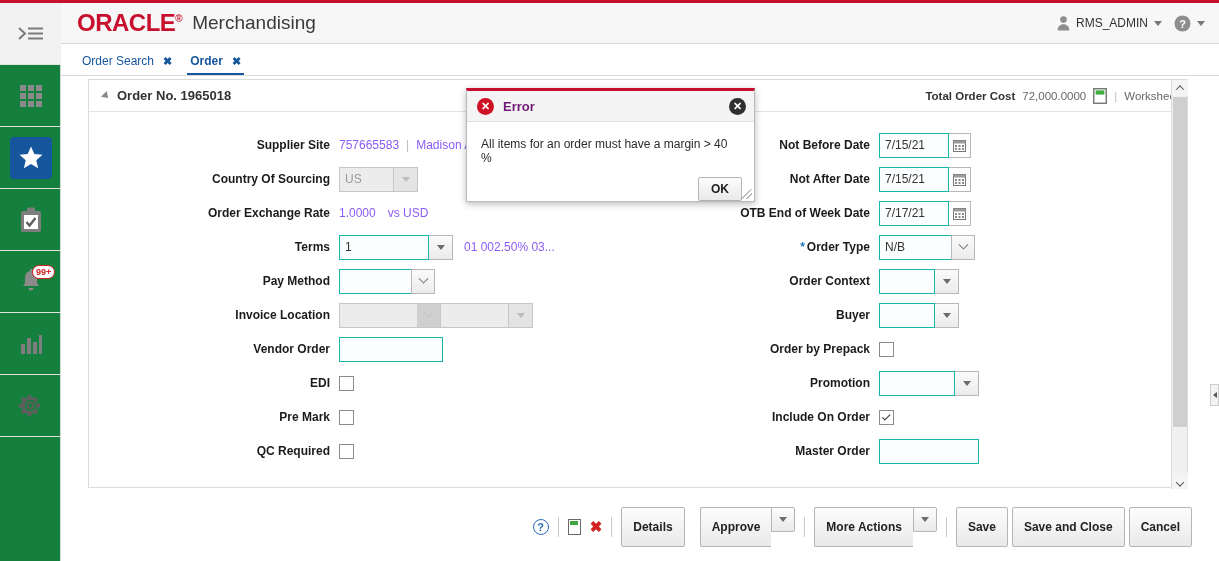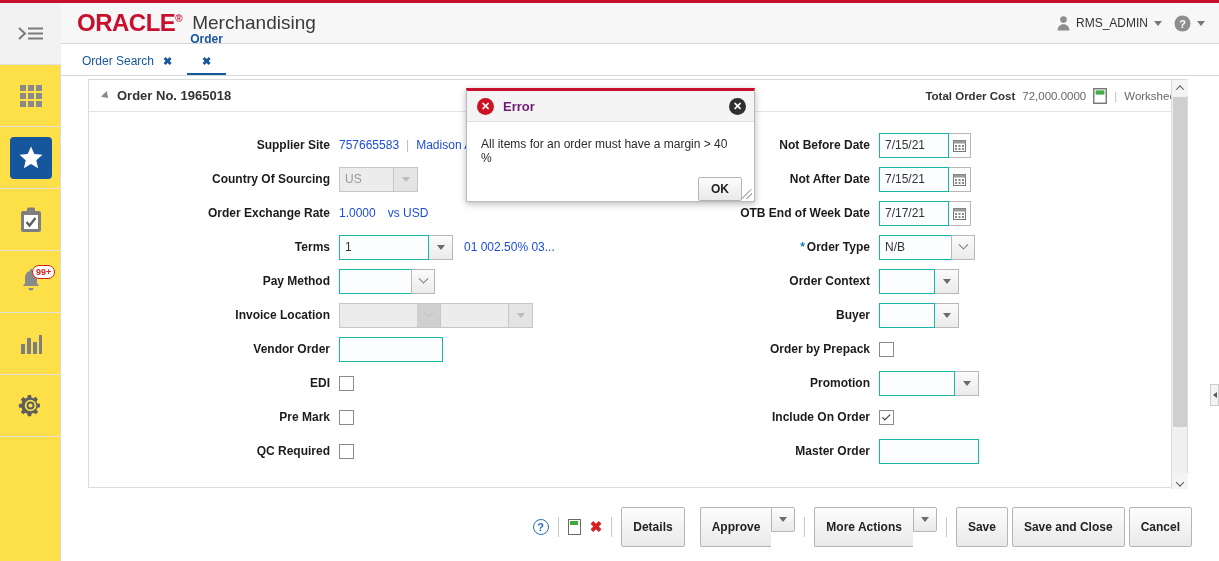--- a/index.html
+++ b/index.html
@@ -14,21 +14,21 @@
     position: relative;
   }
   
   .top-rule {
     position: absolute; top:0; left:0; width:1219px; height:3px;
     background:#c8102e;
   }
   
   .rail {
     position:absolute; top:3px; left:0; width:61px; height:558px;
-    background:#fde047;
+    background:#15803d;
     border-right:1px solid #d8d8d8;
   }
   .rail-item {
     height:62px; width:61px;
     display:flex; align-items:center; justify-content:center;
     border-bottom:1px solid #e2e2e2;
     position:relative;
     cursor:pointer;
   }
   .rail-item:first-child { background:#f2f2f2; }
@@ -79,21 +79,21 @@
     border-bottom:1px solid #d8d8d8;
     display:flex; align-items:flex-end;
     padding-left:12px;
   }
   .tab {
     display:flex; align-items:center; gap:9px;
     padding:0 9px 7px 9px;
     font-size:12px; color:#16569d; cursor:pointer;
     position:relative;
   }
-  .tab.active { font-weight:bold;flex-direction:column; }
+  .tab.active { font-weight:bold; }
   .tab.active:after {
     content:""; position:absolute; left:6px; right:6px; bottom:0;
     height:2px; background:#16569d;
   }
   .tab .x { color:#16569d; font-weight:bold; font-size:11px; }
   
   .content {
     position:absolute; top:76px; left:61px; width:1158px; height:485px;
     background:#ffffff;
   }
@@ -163,21 +163,21 @@
   .tri.light { border-top-color:#bdbdbd; }
   .chev {
     width:7px;height:7px;border-right:1.6px solid #7a7a7a;border-bottom:1.6px solid #7a7a7a;
     transform:rotate(45deg) translate(-2px,-2px);
   }
   .chev.light { border-color:#c2c2c2; }
   .cal-btn {
     width:22px;height:25px;border:1px solid #b8b8b8;border-left:none;
     background:#fdfdfd; display:flex;align-items:center;justify-content:center;cursor:pointer;
   }
-  .txt-plain { font-size:12px; color:#1d4ed8;text-align:right; }
+  .txt-plain { font-size:12px; color:#8b5cf6;text-align:right; }
   .cb {
     width:15px;height:15px;border:1px solid #8c8c8c;background:#fff;
     display:flex;align-items:center;justify-content:center;cursor:pointer;
   }
   .cb .tick {
     width:8px;height:4px;border-left:1.6px solid #333;border-bottom:1.6px solid #333;
     transform:rotate(-45deg) translate(0px,-1px);
   }
   
   .vscroll {

